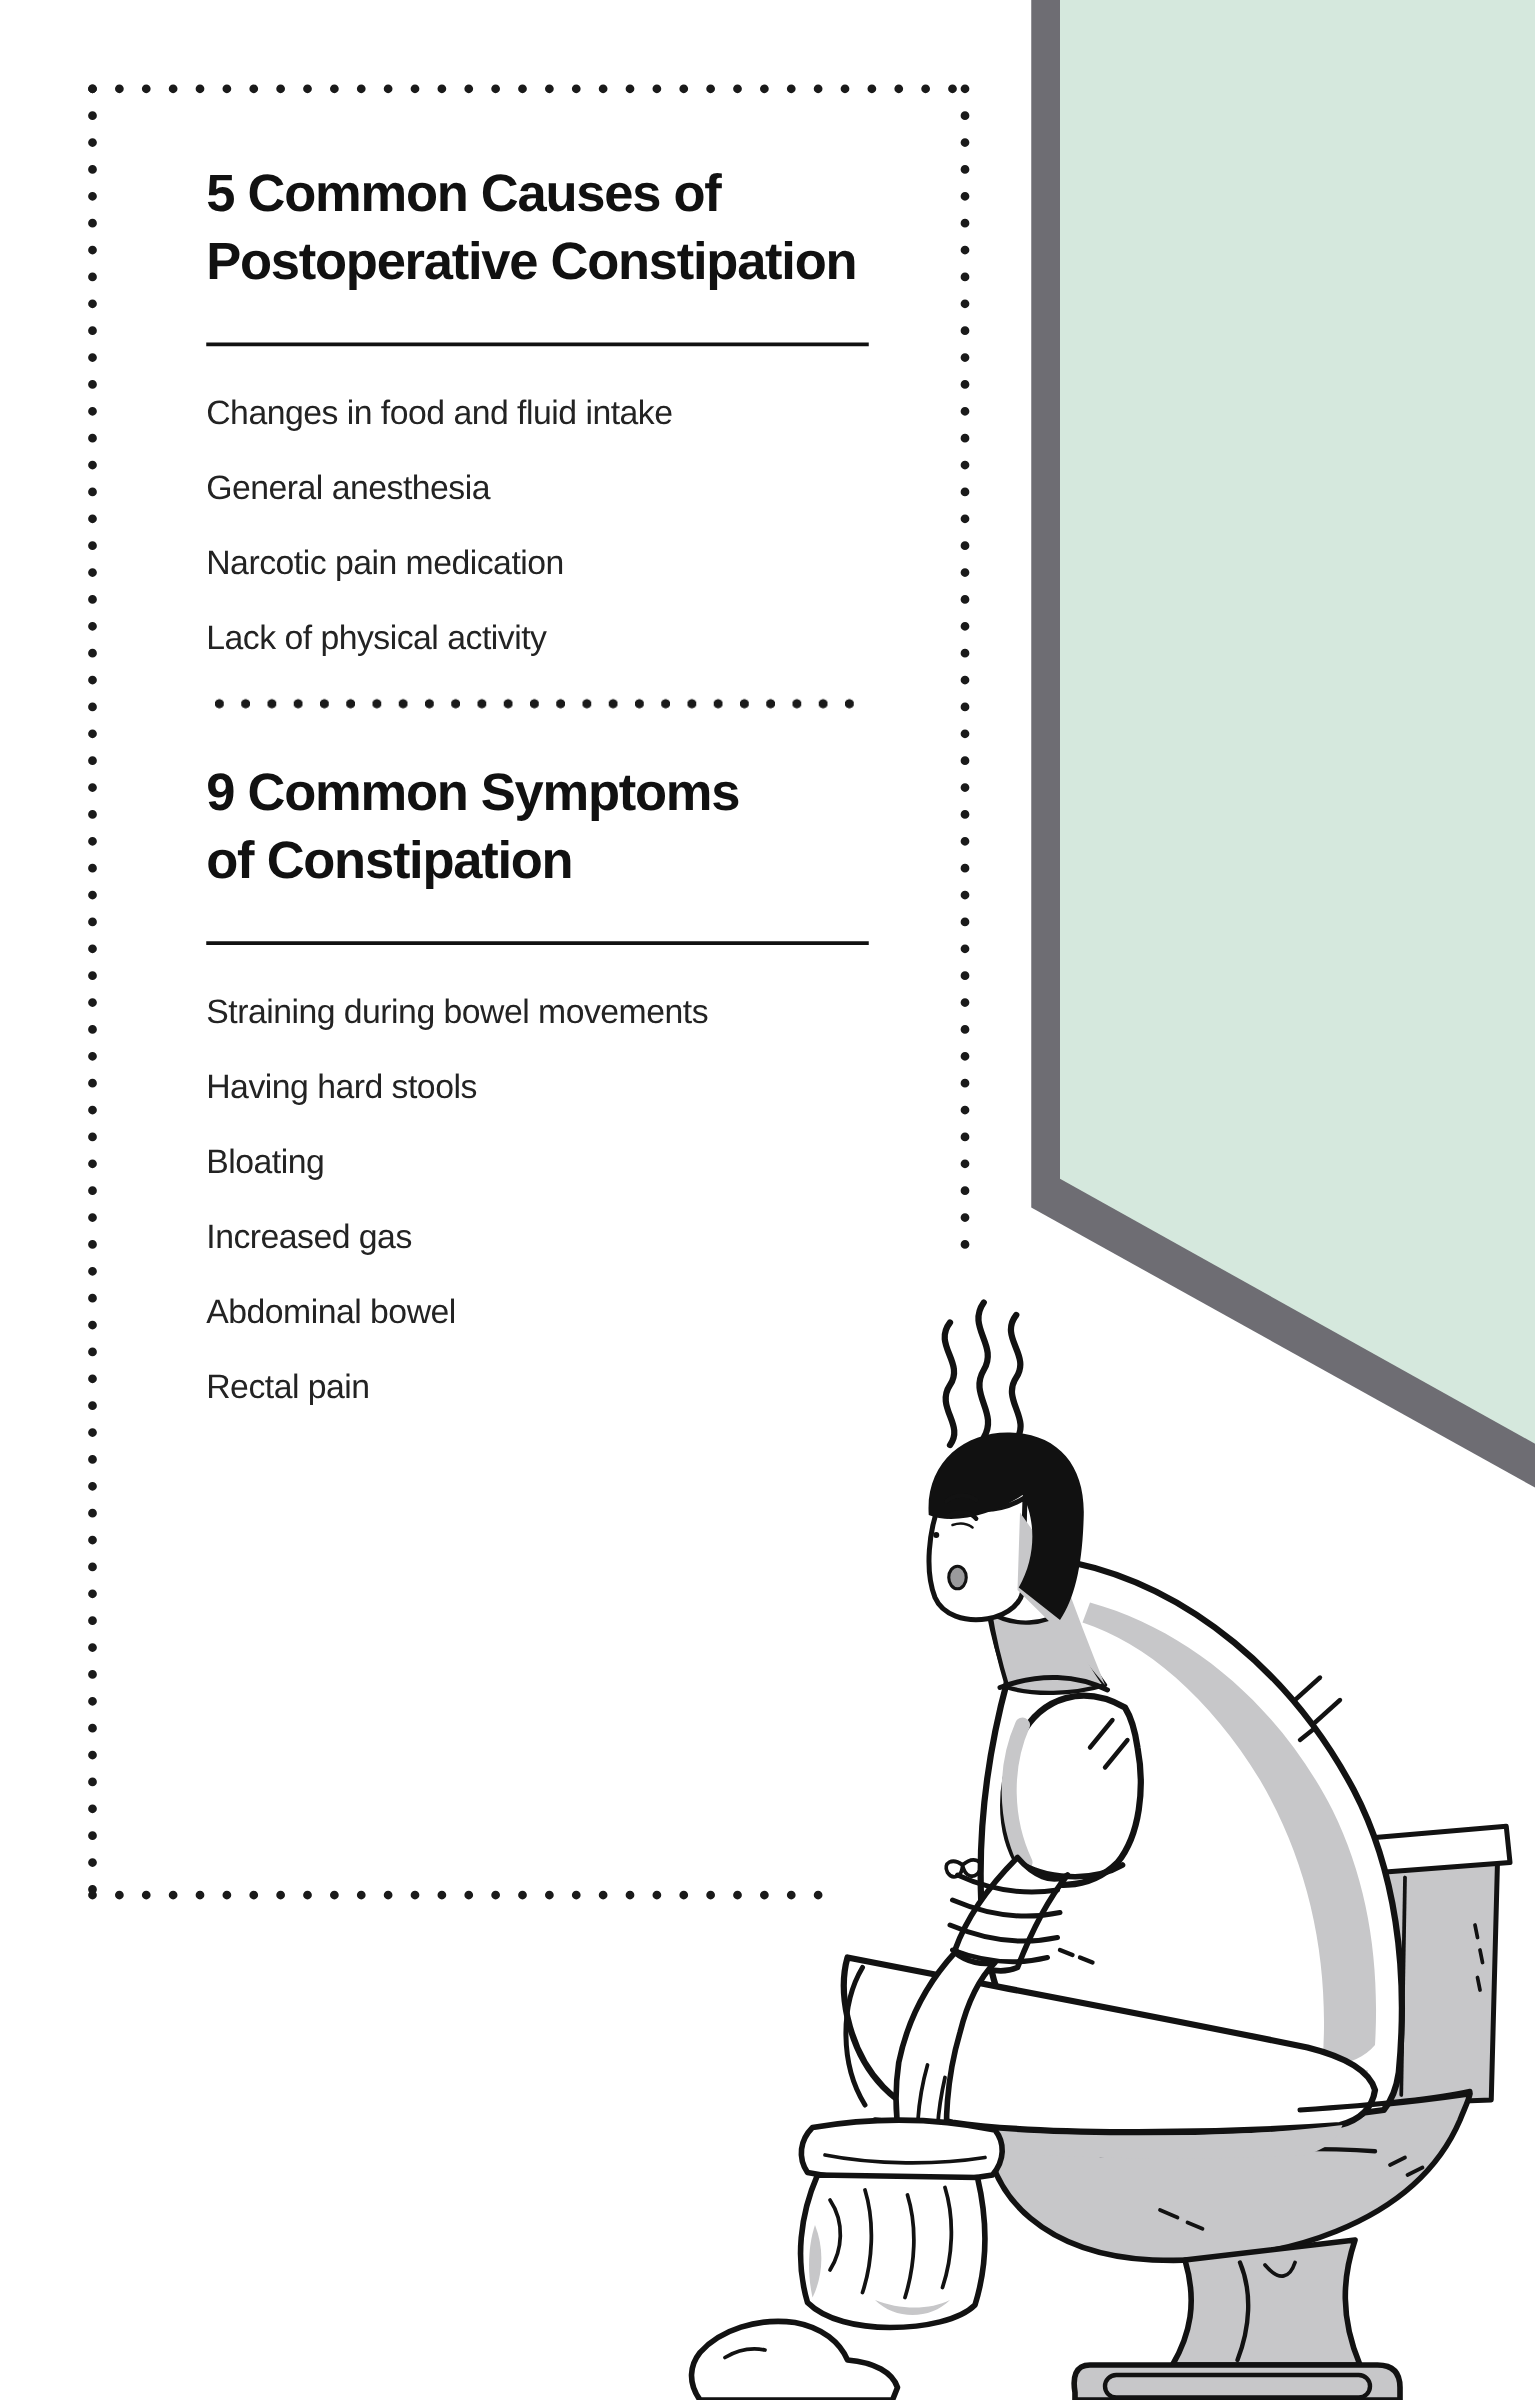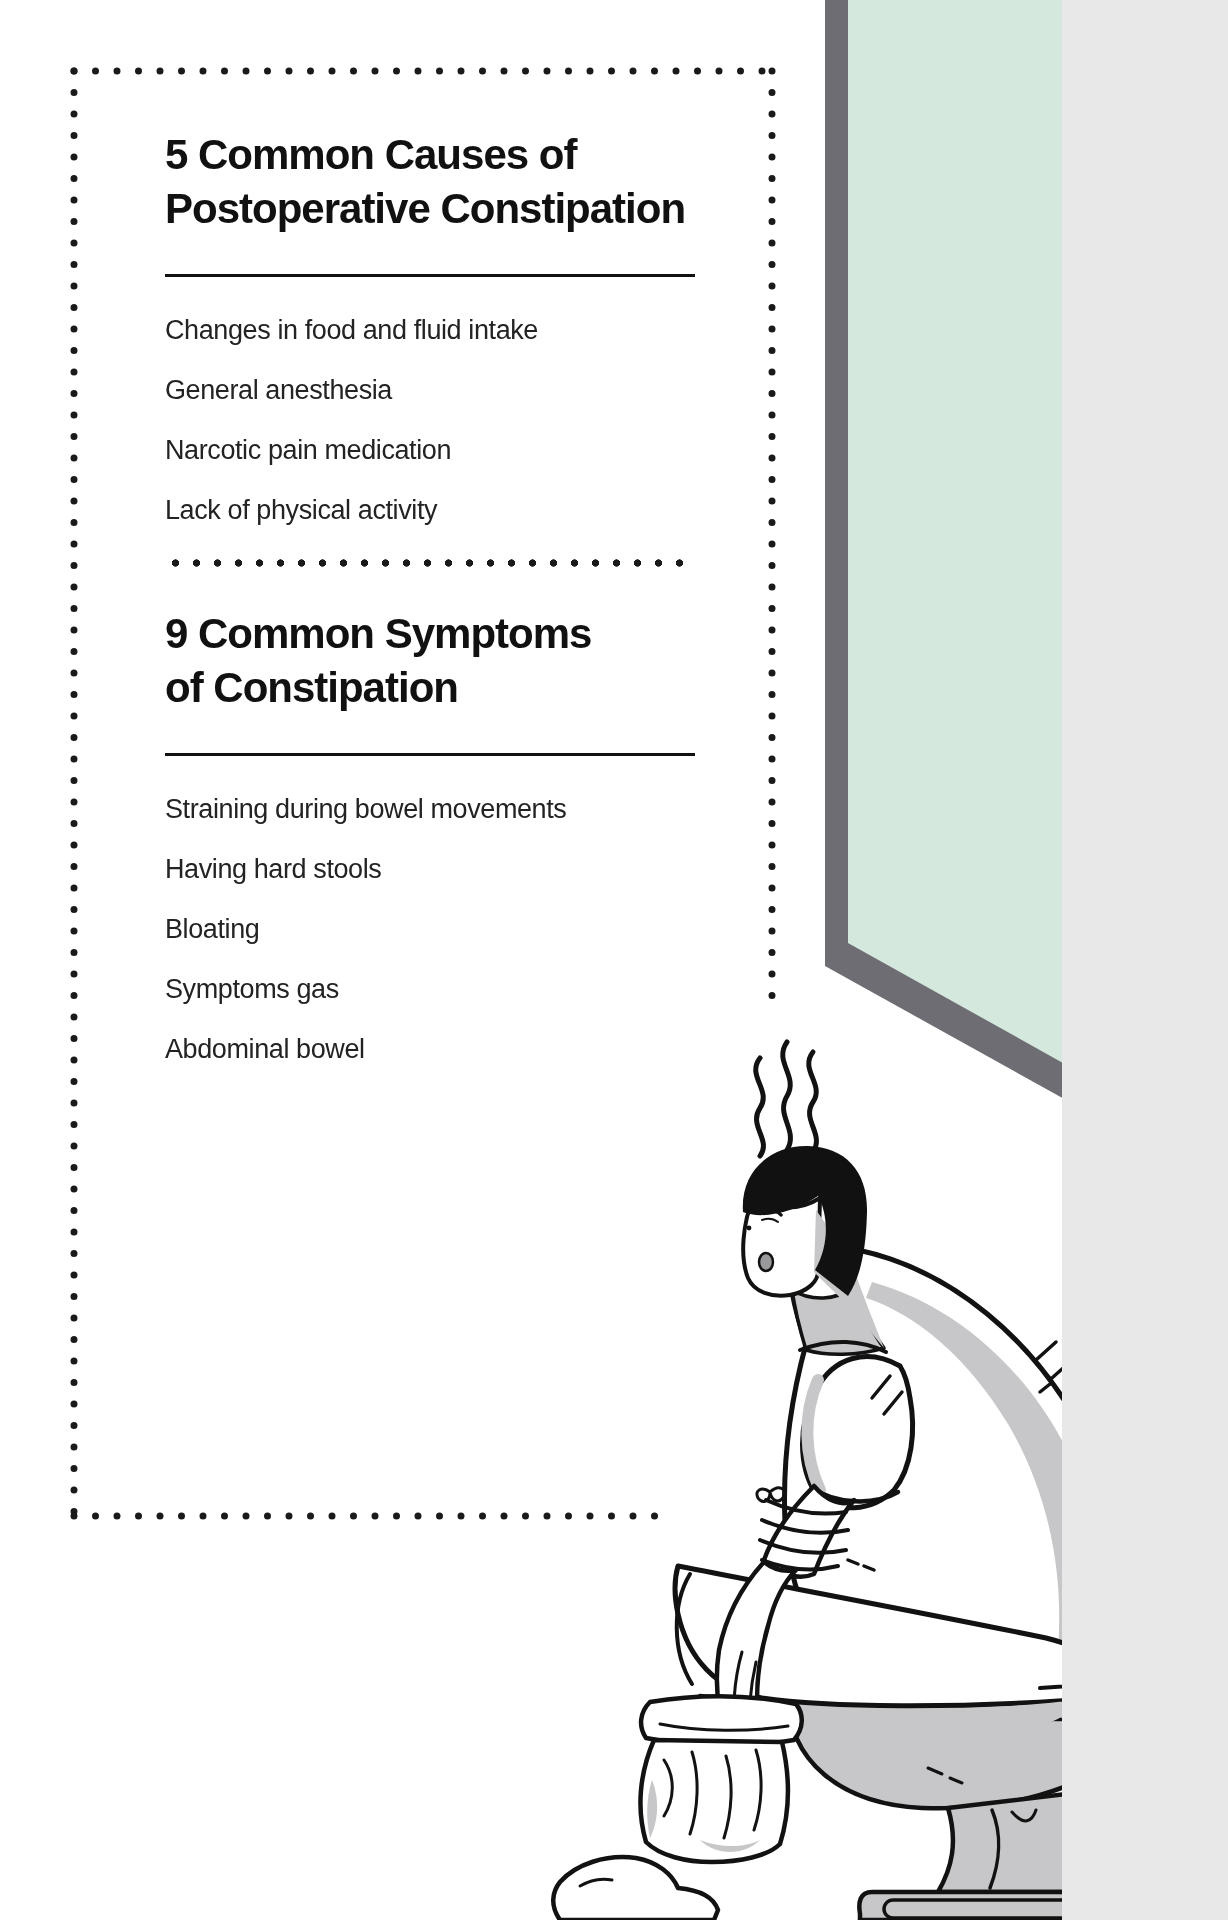--- a/index.html
+++ b/index.html
@@ -1,21 +1,21 @@
 <!DOCTYPE html>
 <html style="--heading: #111111; --text: #232323; --dot: #1a1a1a; --outline: #121212; --shade: #c7c7c9; --wallfill: #d5e8dd; --walledge: #6e6d73; --paper: #ffffff;"><head>
 <meta charset="utf-8">
 <style>
   :root{
     --heading:#111111; --text:#232323; --dot:#1a1a1a; --outline:#121212;
     --shade:#c7c7c9; --wallfill:#d5e8dd; --walledge:#6e6d73; --paper:#ffffff;
   }
   html,body{margin:0;padding:0;background:#e8e8e8;}
   #canvas{
-    position:relative; width:1062px; height:1920px; background:var(--paper);
+    position:relative; width:1228px; height:1920px; background:var(--paper);
     overflow:hidden; font-family:"Liberation Sans", sans-serif;
   }
   #art{position:absolute;inset:0;width:1228px;height:1920px;}
   .o{stroke:var(--outline);}
   .shadefill{fill:var(--shade);}
   .wallfill{fill:var(--wallfill);}
   .walledge{fill:var(--walledge);}
   #content{
     position:absolute; left:165px; top:128px; width:600px; color:var(--text);
   }
@@ -177,16 +177,17 @@
     <div class="dot-divider"></div>
 
     <div class="heading">
       <div>9 Common Symptoms</div>
       <div>of Constipation</div>
     </div>
     <div class="rule"></div>
     <div class="item">Straining during bowel movements</div>
     <div class="item">Having hard stools</div>
     <div class="item">Bloating</div>
-    <div class="item">Symptoms gas</div>
+    <div class="item">Increased gas</div>
     <div class="item">Abdominal bowel</div>
+    <div class="item">Rectal pain</div>
   </div>
 </div>
 
 </body></html>

